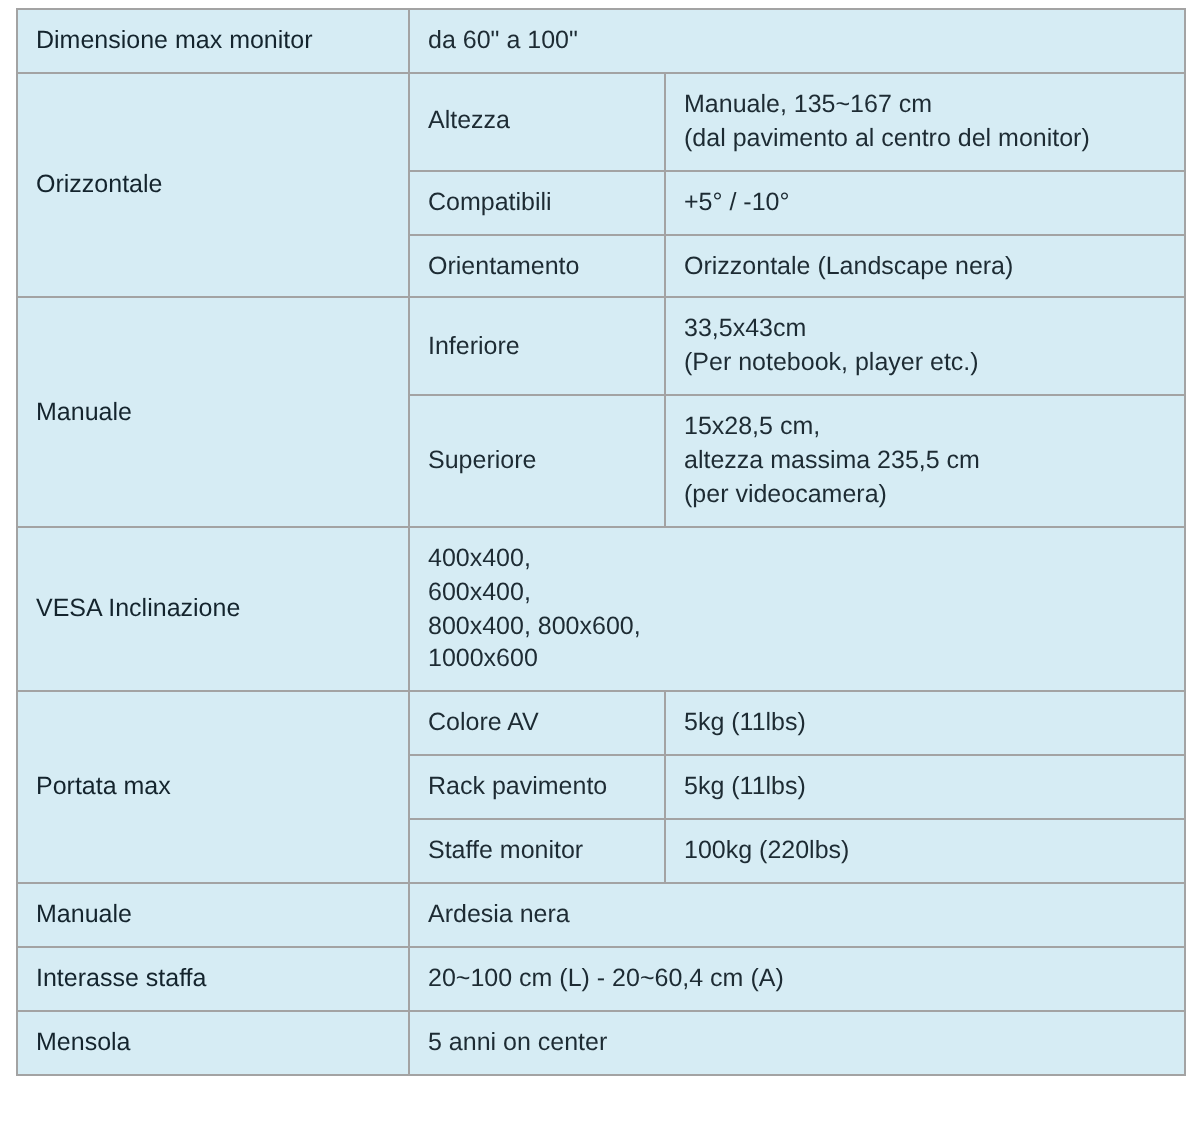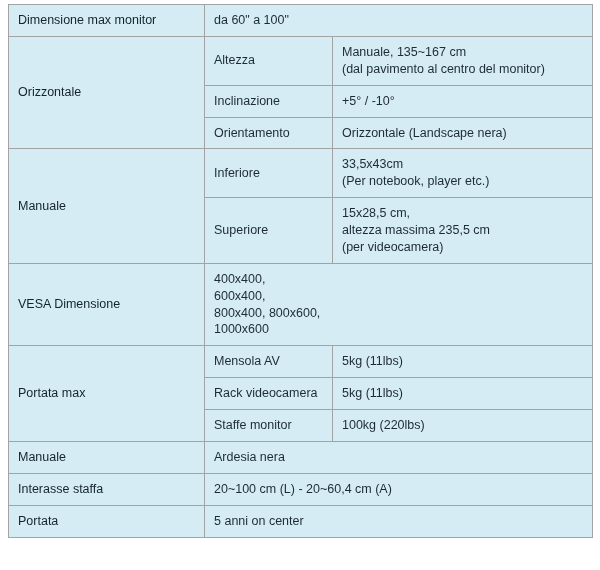--- a/index.html
+++ b/index.html
@@ -70,21 +70,21 @@
         <td class="val multi" colspan="2">da 60" a 100"</td>
       </tr>
 
       <tr>
         <td class="lbl" rowspan="3">Orizzontale</td>
         <td class="sub">Altezza</td>
         <td class="val multi">Manuale, 135~167 cm
 (dal pavimento al centro del monitor)</td>
       </tr>
       <tr>
-        <td class="sub">Inclinazione</td>
+        <td class="sub">Compatibili</td>
         <td class="val multi">+5° / -10°</td>
       </tr>
       <tr>
         <td class="sub">Orientamento</td>
         <td class="val multi">Orizzontale (Landscape nera)</td>
       </tr>
 
       <tr>
         <td class="lbl" rowspan="2">Manuale</td>
         <td class="sub">Inferiore</td>
@@ -92,50 +92,50 @@
 (Per notebook, player etc.)</td>
       </tr>
       <tr>
         <td class="sub">Superiore</td>
         <td class="val multi">15x28,5 cm,
 altezza massima 235,5 cm
 (per videocamera)</td>
       </tr>
 
       <tr>
-        <td class="lbl">VESA Dimensione</td>
+        <td class="lbl">VESA Inclinazione</td>
         <td class="val multi" colspan="2">400x400,
 600x400,
 800x400, 800x600,
 1000x600</td>
       </tr>
 
       <tr>
         <td class="lbl" rowspan="3">Portata max</td>
-        <td class="sub">Mensola AV</td>
+        <td class="sub">Colore AV</td>
         <td class="val multi">5kg (11lbs)</td>
       </tr>
       <tr>
-        <td class="sub">Rack videocamera</td>
+        <td class="sub">Rack pavimento</td>
         <td class="val multi">5kg (11lbs)</td>
       </tr>
       <tr>
         <td class="sub">Staffe monitor</td>
         <td class="val multi">100kg (220lbs)</td>
       </tr>
 
       <tr>
         <td class="lbl">Manuale</td>
         <td class="val multi" colspan="2">Ardesia nera</td>
       </tr>
 
       <tr>
         <td class="lbl">Interasse staffa</td>
         <td class="val multi" colspan="2">20~100 cm (L) - 20~60,4 cm (A)</td>
       </tr>
 
       <tr>
-        <td class="lbl">Portata</td>
+        <td class="lbl">Mensola</td>
         <td class="val multi" colspan="2">5 anni on center</td>
       </tr>
     </tbody>
   </table>
 </div>
 
 </body></html>

